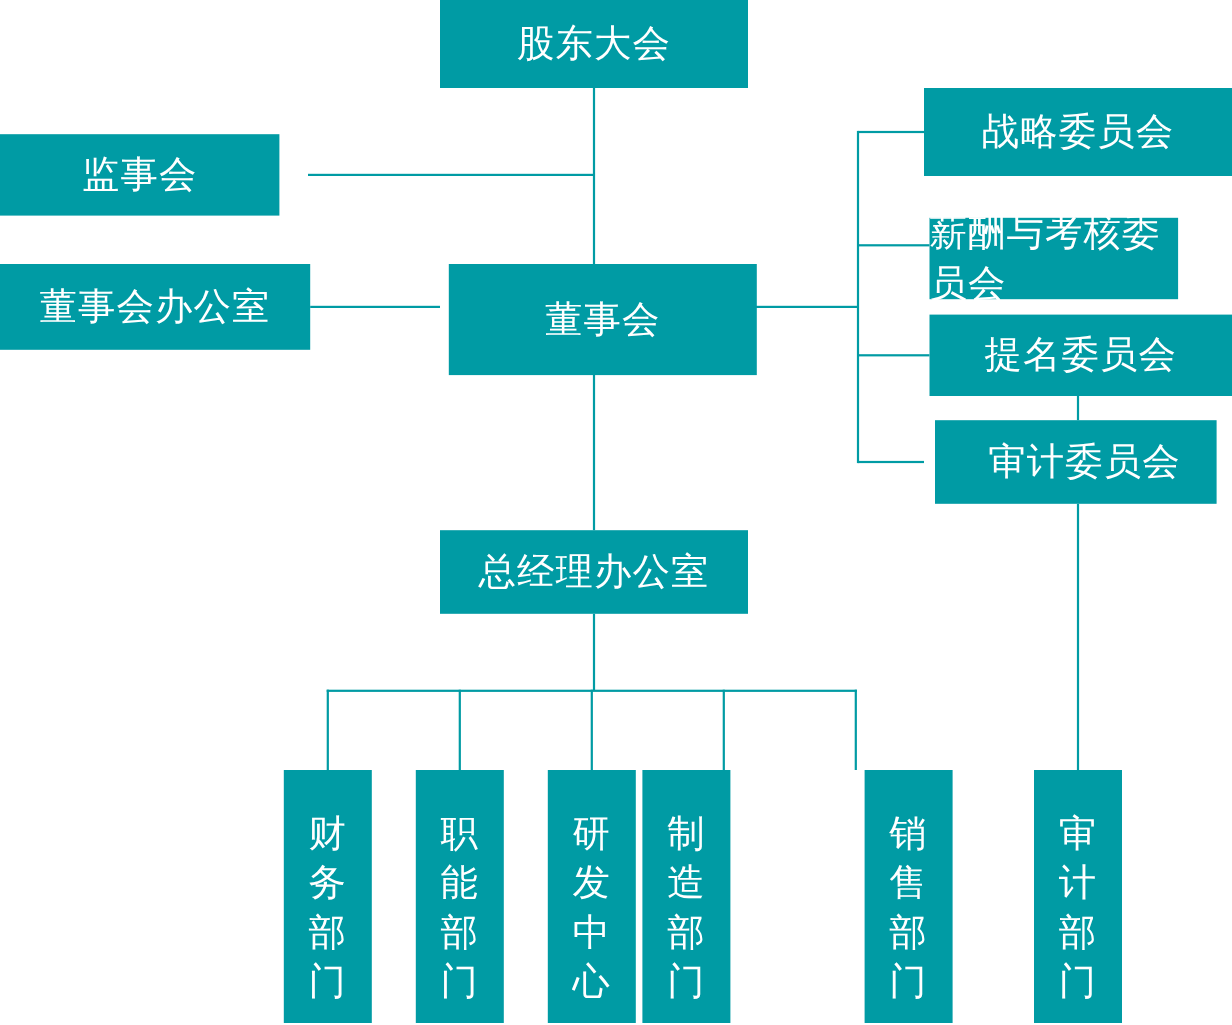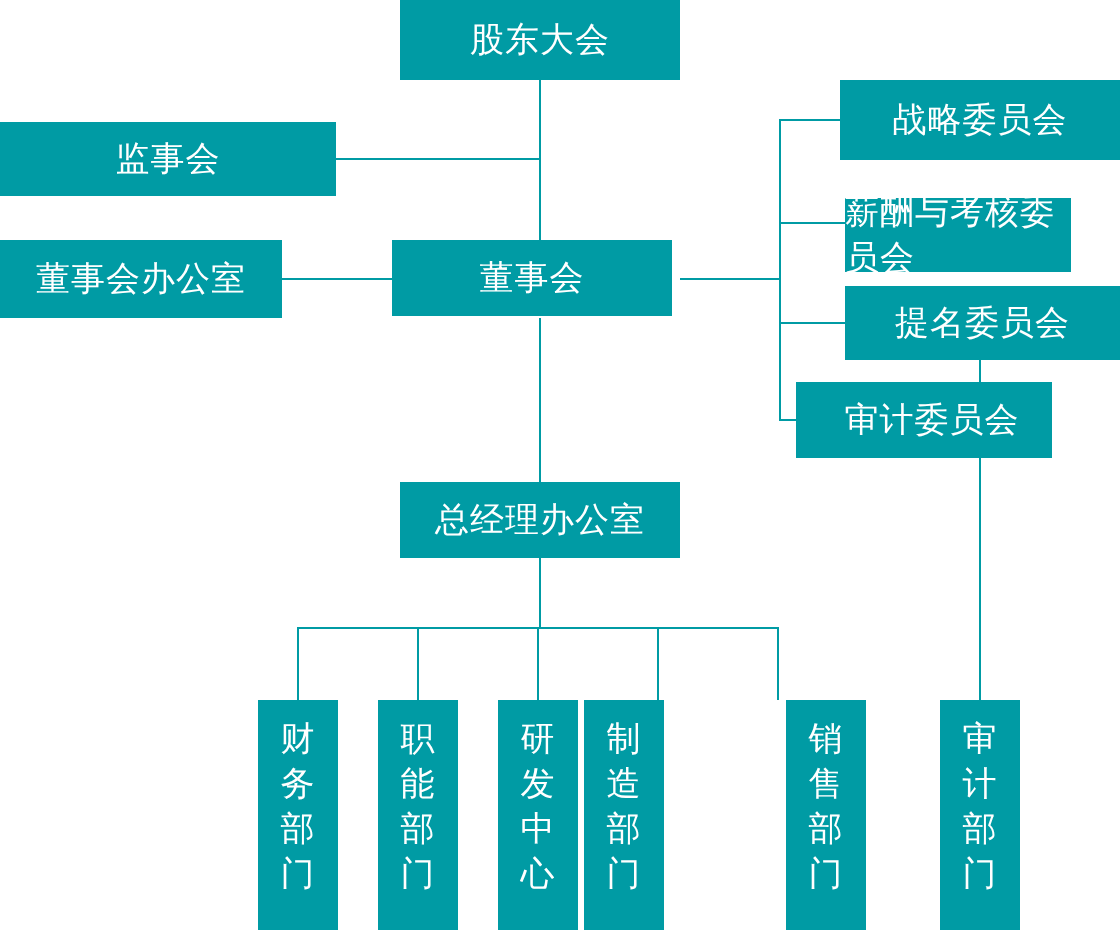--- a/index.html
+++ b/index.html
@@ -33,37 +33,37 @@
     display: flex;
     align-items: center;
     justify-content: center;
     z-index: 1;
     letter-spacing: 1px;
   }
   .node.vertical {
     width: 80px;
     height: 230px;
     align-items: flex-start;
-    padding-top: 16px;
+    padding-top: 36px;
   }
   .node.vertical .vtext {
     width: 1.15em;
     line-height: 45px;
     text-align: center;
     word-break: break-all;
   }
   
   .n-shareholders   { left: 400px; top: 0;     width: 280px; height: 80px; }
-  .n-supervisory    { left: 0;     top: 122px; width: 336px; height: 74px; }
+  .n-supervisory    { left: 0;     top: 122px; width: 254px; height: 74px; }
   .n-board-office   { left: 0;     top: 240px; width: 282px; height: 78px; }
-  .n-board          { left: 392px; top: 240px; width: 280px; height: 76px; }
+  .n-board          { left: 408px; top: 240px; width: 280px; height: 101px; }
   .n-strategy       { left: 840px; top: 80px;  width: 280px; height: 80px; }
   .n-remuneration   { left: 845px; top: 186px; width: 226px; height: 74px; margin-top: 12px; }
   .n-nomination     { left: 845px; top: 286px; width: 275px; height: 74px; }
-  .n-audit-comm     { left: 796px; top: 382px; width: 256px; height: 76px; padding-left: 16px; }
+  .n-audit-comm     { left: 850px; top: 382px; width: 256px; height: 76px; padding-left: 16px; }
   .n-gm-office      { left: 400px; top: 482px; width: 280px; height: 76px; }
   .n-finance        { left: 258px; top: 700px; }
   .n-functional     { left: 378px; top: 700px; }
   .n-rd             { left: 498px; top: 700px; }
   .n-manufacturing  { left: 584px; top: 700px; }
   .n-sales          { left: 738px; top: 700px; margin-left: 48px; }
   .n-audit-dept     { left: 940px; top: 700px; }
 </style>
 </head>
 <body>

